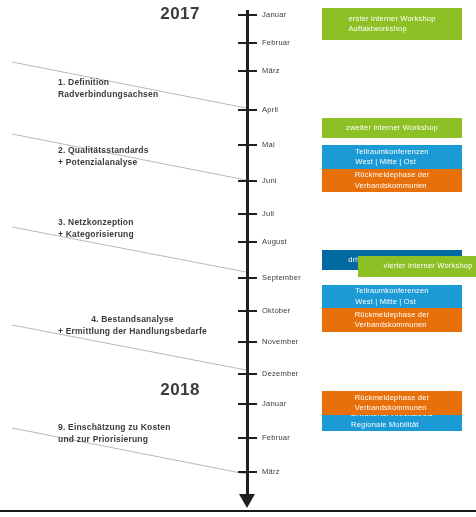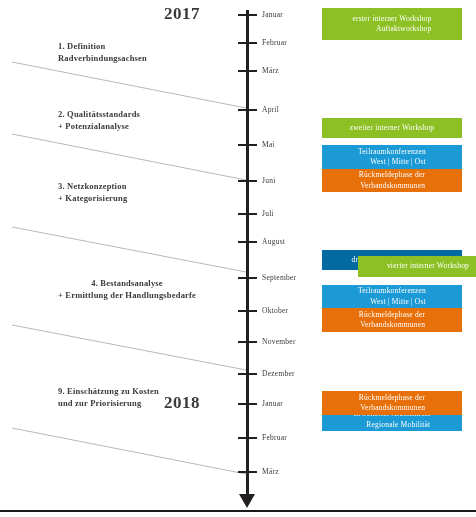--- a/index.html
+++ b/index.html
@@ -10,21 +10,20 @@
   body {
     font-family: "Liberation Sans", sans-serif;
     -webkit-font-smoothing: antialiased;
   }
   #canvas {
     position: relative;
     width: 476px;
     height: 517px;
     background: #ffffff;
     overflow: hidden;
-    font-family: Liberation Serif, serif;
   }
 
   
   .bottom-rule {
     position: absolute;
     left: 0;
     top: 510px;
     width: 476px;
     height: 2px;
     background: #1a1a1a;
@@ -81,41 +80,42 @@
   
   .phase {
     position: absolute;
     left: 58px;
     font-size: 8.5px;
     line-height: 1.45;
     color: #3b3b3b;
     letter-spacing: 0.2px;
     white-space: pre-line;
     font-weight: bold;
+    margin-top: 36px;
   }
 
   
   .sep {
     position: absolute;
     left: 0;
     top: 0;
     width: 476px;
     height: 517px;
     pointer-events: none;
   }
 
   
   .event-box {
     position: absolute;
     left: 322px;
     width: 140px;
     display: flex;
     align-items: center;
     justify-content: center;
-    text-align: right;
+    text-align: left;
     color: #ffffff;
     font-size: 7.5px;
     line-height: 1.35;
     letter-spacing: 0.2px;
     white-space: pre-line;
     box-sizing: border-box;
     padding: 0 3px;
   }
 </style>
 </head>
@@ -128,21 +128,21 @@
         <line x1="12" y1="62" x2="246" y2="108"></line>
         <line x1="12" y1="134" x2="246" y2="180"></line>
         <line x1="12" y1="227" x2="246" y2="272"></line>
         <line x1="12" y1="325" x2="246" y2="370"></line>
         <line x1="12" y1="428" x2="246" y2="474"></line>
       </g>
   </svg>
 
   <div id="years-layer">
       <div class="year-label" style="left: 140px; width: 60px; top: 14px;">2017</div>
-      <div class="year-label" style="left: 140px; width: 60px; top: 403px;">2018</div>
+      <div class="year-label" style="left: 140px; width: 60px; top: 390px;">2018</div>
     </div>
 
   <div id="phases-layer">
       <div class="phase" style="top: 40px;">1. Definition
 Radverbindungsachsen</div>
       <div class="phase" style="top: 108px;">2.  Qualitätsstandards
 +   Potenzialanalyse</div>
       <div class="phase" style="top: 180px;">3. Netzkonzeption
 + Kategorisierung</div>
       <div class="phase" style="top: 277px; text-align: center;">4. Bestandsanalyse

